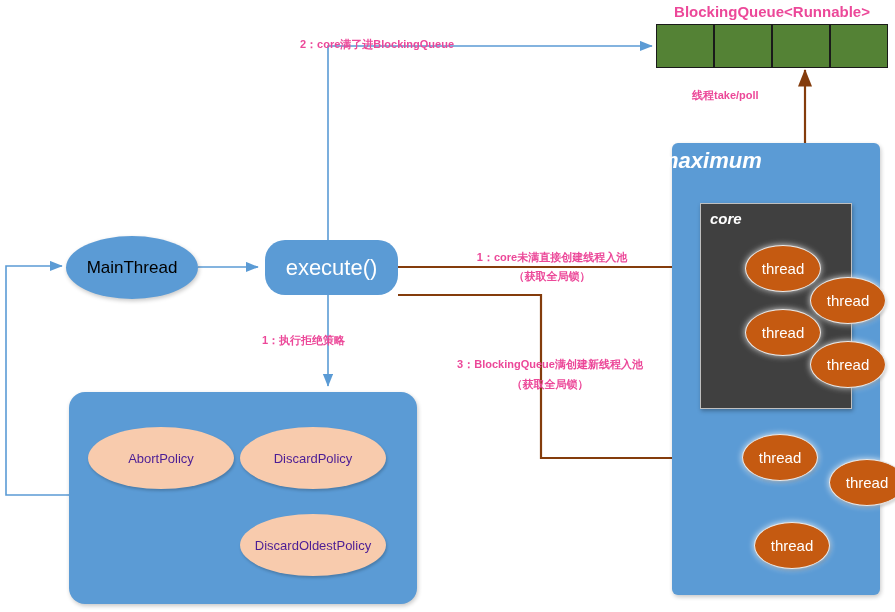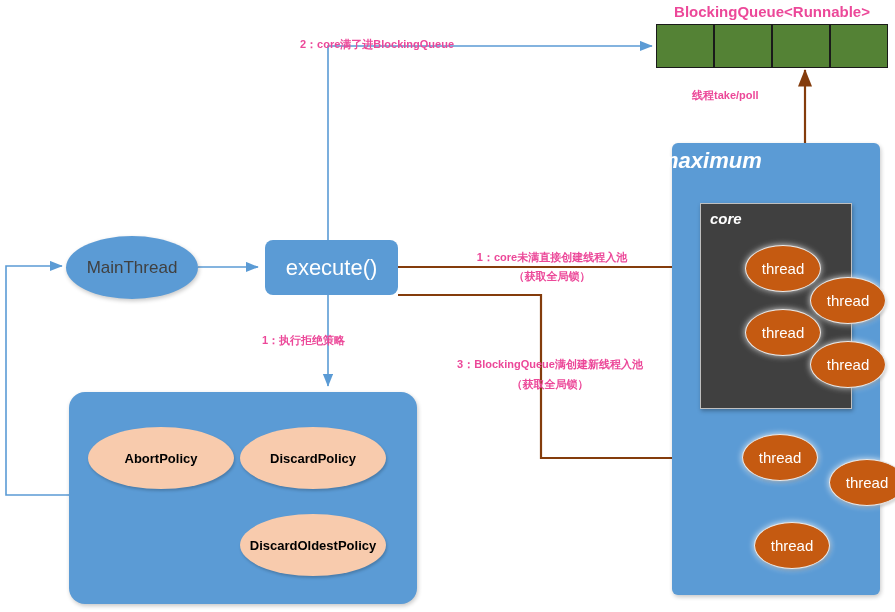--- a/index.html
+++ b/index.html
@@ -28,53 +28,53 @@
     position: absolute;
     box-sizing: border-box;
     display: flex;
     align-items: center;
     justify-content: center;
     text-align: center;
   }
   
   .blue-round {
     background: #5B9BD5;
-    border-radius: 8px;
+    border-radius: 20px;
     color: #ffffff;
     text-align: center;
   }
   .blue-round-soft {
     background: #5B9BD5;
     border-radius: 18px;
     box-shadow: 1px 2px 4px rgba(0,0,0,0.22);
   }
   
   .blue-ellipse {
     background: #5B9BD5;
     border-radius: 50%;
-    color: #404040;
+    color: #000000;
     box-shadow: 1px 2px 4px rgba(0,0,0,0.22);
   }
   
   .thread-ellipse {
     background: #C55A11;
     border-radius: 50%;
     color: #ffffff;
     border: 1.5px solid #e8e8e8;
     box-shadow: 0 0 6px rgba(255,255,255,0.85), 1px 2px 3px rgba(0,0,0,0.25);
     font-size: 15px;
     margin-left: 43px;
   }
   
   .policy-ellipse {
     background: #F8CBAD;
     border-radius: 50%;
-    color: #000000;
+    color: #4c1d95;
     font-size: 13px;
-    font-weight: bold;
+    font-weight: normal;
     box-shadow: 1px 2px 3px rgba(0,0,0,0.20);
   }
   
   .core-box {
     background: #404040;
     border: 1px solid #bfbfbf;
     box-shadow: 1px 2px 4px rgba(0,0,0,0.30);
   }
   
   .queue-cell {

